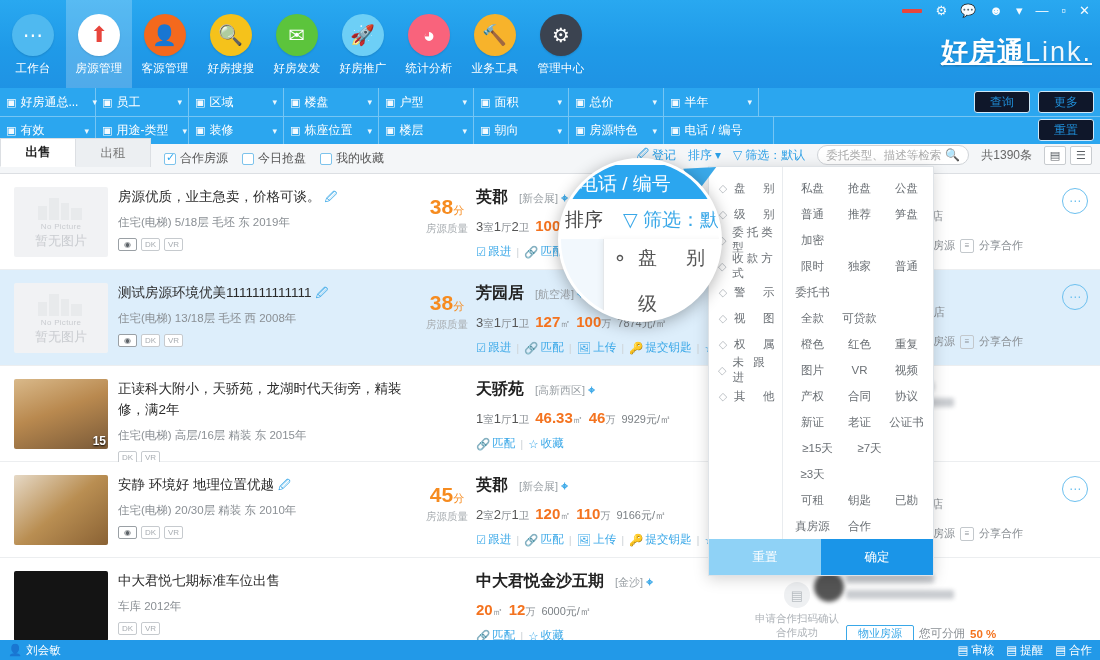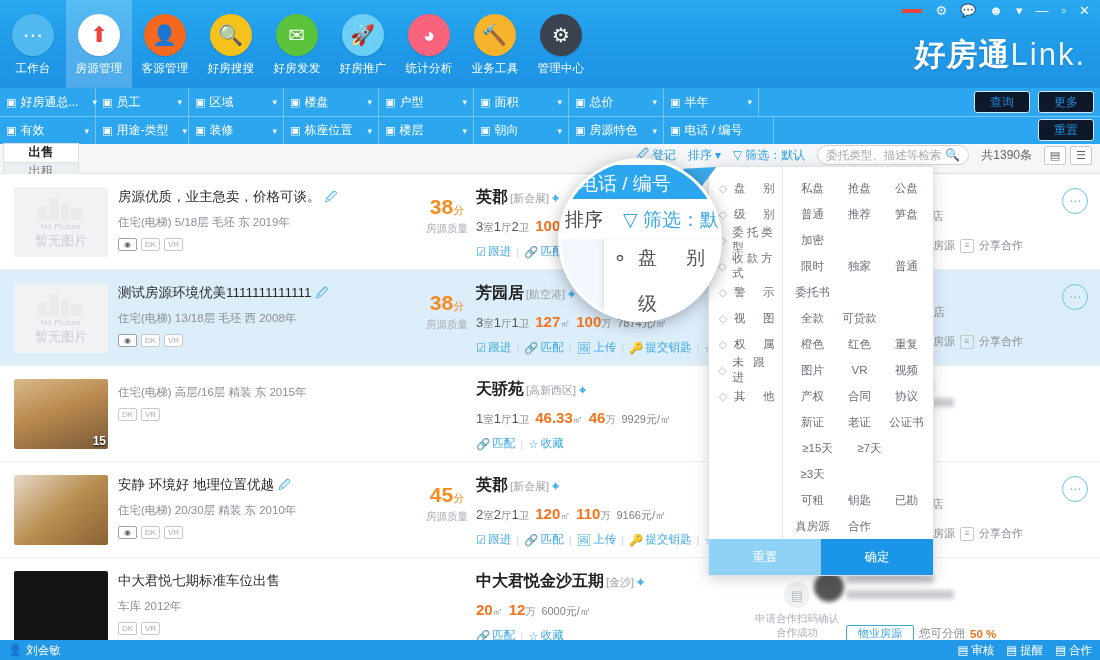--- a/index.html
+++ b/index.html
@@ -35,23 +35,24 @@
   .nic.c2{ background:#f4691d; }
   .nic.c3{ background:#f5c21b; }
   .nic.c4{ background:#5cc43c; }
   .nic.c5{ background:#6dcff6; }
   .nic.c6{ background:#f9637c; }
   .nic.c7{ background:#f7b32b; }
   .nic.c8{ background:#3b4350; }
   .glyph{ font-size:20px; line-height:1; color:#fff; }
 
   .brand{
-    position:absolute; right:14px; top:34px; color:#fff;
-    font-size:31px; font-weight:bold; letter-spacing:1px;
+    position:absolute; right:8px; top:34px; color:#fff;
+    font-size:27px; font-weight:bold; letter-spacing:1px;
     text-shadow:0 1px 2px rgba(0,0,0,.18);
+    text-decoration:underline;
   }
   .brand .lite{ font-weight:normal; opacity:.92; letter-spacing:2px; }
   .wctrl{ position:absolute; right:10px; top:4px; display:flex; align-items:center; gap:13px; }
   .wctrl .wi{ color:#fff; font-size:13px; cursor:pointer; line-height:1; opacity:.96;}
   .wctrl .redbar{ width:20px;height:4px;background:#e8453c;border-radius:1px;display:inline-block;}
 
   
   .fbar{
     position:absolute; left:0; width:1100px; height:28px;
     background:#2ba6ef; display:flex; align-items:stretch;
@@ -83,21 +84,21 @@
   .tab{
     width:76px;height:29px;display:flex;align-items:center;justify-content:center;
     font-size:12.5px; color:#777; background:#eceff2; border:1px solid #dcdfe3;
     border-bottom:none; cursor:pointer; margin-right:-1px;
   }
   .tab.active{ background:#fff; color:#222; font-weight:bold; border-bottom:1px solid #fff; position:relative; z-index:2;}
   .tbchk{ display:flex; align-items:center; gap:4px; margin-left:14px; font-size:12px; color:#555; cursor:pointer;}
   .cbox{ width:12px;height:12px;border:1px solid #7cc3ec;border-radius:2px;background:#fff;display:inline-block;position:relative;}
   .cbox.on{ background:#fff; }
   .cbox.on:after{ content:"✓"; position:absolute; left:1px; top:-3px; font-size:11px; color:#2ba6ef; }
-  .tbleft{ display:flex; align-items:flex-end; height:30px; padding-bottom:6px;flex-direction:column;}
+  .tbleft{ display:flex; align-items:flex-end; height:30px; padding-bottom:6px;}
   .tbright{ margin-left:auto; display:flex; align-items:center; gap:12px; padding:0 8px 6px 0; height:30px;}
   .tbact{ color:#2b9fe6; font-size:12px; display:flex; align-items:center; gap:3px; cursor:pointer;}
   .searchbox{
     width:152px;height:20px;border:1px solid #d0d4d8;border-radius:10px;background:#fff;
     display:flex;align-items:center;padding:0 8px;font-size:11.5px;color:#aaa; cursor:text;
   }
   .searchbox .sicon{ margin-left:auto; color:#9aa0a6; font-size:12px;}
   .cnt{ font-size:12px;color:#666; }
   .vmode{ display:flex; gap:4px; }
   .vbtn{ width:22px;height:19px;border:1px solid #c8ccd0;border-radius:2px;display:flex;align-items:center;
@@ -127,21 +128,21 @@
   .dtags{ margin-top:8px; display:flex; gap:4px; }
   .tg{ width:19px;height:13px;border:1px solid #c6cace;border-radius:2px;color:#a7acb1;
        font-size:8px;display:flex;align-items:center;justify-content:center; background:#fff;}
   .tg.on{ color:#5d6368; border-color:#9aa0a5;}
   .col-score{ width:58px; padding-top:22px; text-align:center; flex:0 0 auto;}
   .sc{ color:#f68b1f; font-size:21px; font-weight:bold; line-height:1; }
   .sc small{ font-size:11px; font-weight:normal;}
   .sclab{ font-size:10.5px; color:#a9aeb2; margin-top:5px;}
   .col-main{ width:276px; padding-top:13px; flex:0 0 auto;}
   .cname{ font-size:16px; font-weight:bold; color:#222; }
-  .cname .cdist{ font-size:11px; color:#9aa0a5; font-weight:normal; margin-left:2px;}
+  .cname .cdist{ font-size:11px; color:#9aa0a5; font-weight:normal; margin-left:11px;}
   .cname .pin{ color:#3aa8e8; font-size:12px; margin-left:3px;}
   .cinfo{ margin-top:9px; font-size:12px; color:#5d6368; display:flex; align-items:baseline; gap:6px;}
   .cinfo .rm{ color:#555; font-size:13px;}
   .cinfo .rm i{ font-size:10.5px; font-style:normal; color:#8a8f94;}
   .cinfo .hot{ color:#f4731f; font-size:15px; font-weight:bold;}
   .cinfo .hot u{ text-decoration:none; font-size:10px; color:#8a8f94; font-weight:normal;}
   .cinfo .unit{ color:#7b8085; font-size:11px;}
   .cacts{ margin-top:9px; display:flex; align-items:center; gap:5px; font-size:11.5px; color:#3aa8e8;}
   .cact{ display:flex; align-items:center; gap:2px; cursor:pointer;}
   .sep{ color:#cfd4d8; }
@@ -559,20 +560,21 @@
             <span>分享合作</span>
           </div>
         </div>
       </div>
       <div class="row">
         <div class="thumb">
           <div class="photo" style="background:linear-gradient(160deg,#d9b98a,#b9894f 45%,#7a5a38);"></div>
           <span class="cntbadge">15</span>
         </div>
         <div class="col-desc">
+          <div class="dtitle">正读科大附小，天骄苑，龙湖时代天街旁，精装修，满2年<span class="edit"></span></div>
           <div class="dsub">住宅(电梯) 高层/16层 精装 东 2015年</div>
           <div class="dtags">
             <span class="tg">DK</span>
             <span class="tg">VR</span>
           </div>
         </div>
         <div class="col-score"></div>
         <div class="col-main">
           <div class="cname">天骄苑<span class="cdist">[高新西区]</span><span class="pin">⌖</span></div>
           <div class="cinfo">

